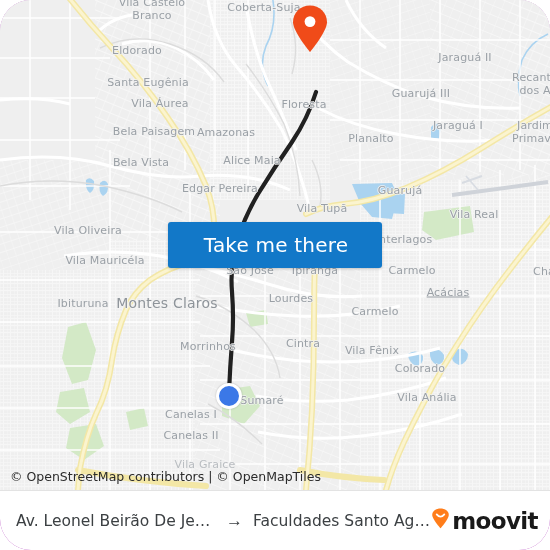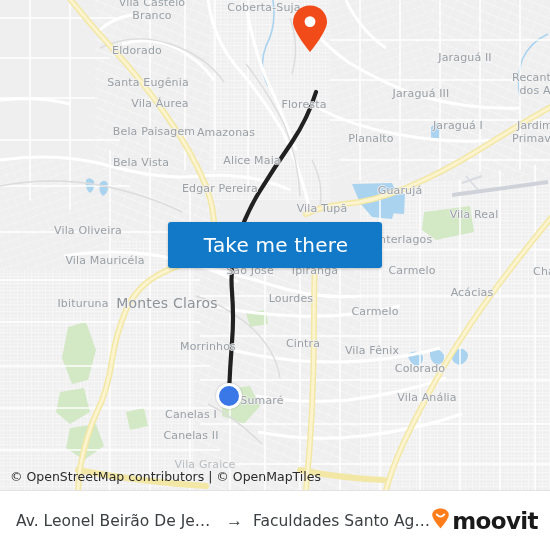--- a/index.html
+++ b/index.html
@@ -15,20 +15,21 @@
     position: relative;
   }
 
   
   #app {
     position: relative;
     width: 550px;
     height: 550px;
     overflow: hidden;
     background: #a21caf;
+    border-radius: 31px;
   }
 
   
   #map {
     position: absolute;
     left: 0;
     top: 0;
     width: 550px;
     height: 490px;
     background: #efefef;
@@ -342,33 +343,33 @@
         <div class="place-label" style="left: 191px; top: 435px;">Canelas II</div>
         <div class="place-label faint" style="left: 205px; top: 464px;">Vila Graice</div>
         <div class="place-label" style="left: 262px; top: 400px;">Sumaré</div>
         <div class="place-label" style="left: 250px; top: 270px;">São José</div>
         <div class="place-label" style="left: 291px; top: 298px;">Lourdes</div>
         <div class="place-label" style="left: 315px; top: 270px;">Ipiranga</div>
         <div class="place-label" style="left: 303px; top: 343px;">Cintra</div>
         <div class="place-label" style="left: 304px; top: 104px;">Floresta</div>
         <div class="place-label" style="left: 371px; top: 138px;">Planalto</div>
         <div class="place-label" style="left: 465px; top: 57px;">Jaraguá II</div>
-        <div class="place-label" style="left: 421px; top: 93px;">Jaraguá III</div>
+        <div class="place-label" style="left: 421px; top: 93px;">Guarujá III</div>
         <div class="place-label" style="left: 458px; top: 125px;">Jaraguá I</div>
         <div class="place-label two-line" style="left: 535px; top: 85px;">Recanto
 dos A</div>
         <div class="place-label two-line" style="left: 535px; top: 133px;">Jardim
 Primave</div>
         <div class="place-label" style="left: 400px; top: 190px;">Guarujá</div>
         <div class="place-label" style="left: 322px; top: 208px;">Vila Tupã</div>
         <div class="place-label" style="left: 474px; top: 214px;">Vila Real</div>
         <div class="place-label" style="left: 404px; top: 239px;">Interlagos</div>
         <div class="place-label" style="left: 412px; top: 270px;">Carmelo</div>
         <div class="place-label" style="left: 375px; top: 311px;">Carmelo</div>
-        <div class="place-label" style="left: 472px; top: 292px;">Acácias</div>
+        <div class="place-label" style="left: 448px; top: 292px; text-decoration: underline;">Acácias</div>
         <div class="place-label" style="left: 544px; top: 271px;">Chá</div>
         <div class="place-label" style="left: 372px; top: 350px;">Vila Fênix</div>
         <div class="place-label" style="left: 420px; top: 368px;">Colorado</div>
         <div class="place-label" style="left: 427px; top: 397px;">Vila Anália</div>
       </div>
 
     <div id="dest-pin">
       <svg viewBox="0 0 38 48" width="38" height="48" aria-hidden="true">
         <path d="M19 47 C19 47 36 26.5 36 17.2 C36 7.7 28.4 0.6 19 0.6 C9.6 0.6 2 7.7 2 17.2 C2 26.5 19 47 19 47 Z" fill="#f04b19"></path>
         <circle cx="19" cy="16.6" r="5.4" fill="#ffffff"></circle>

